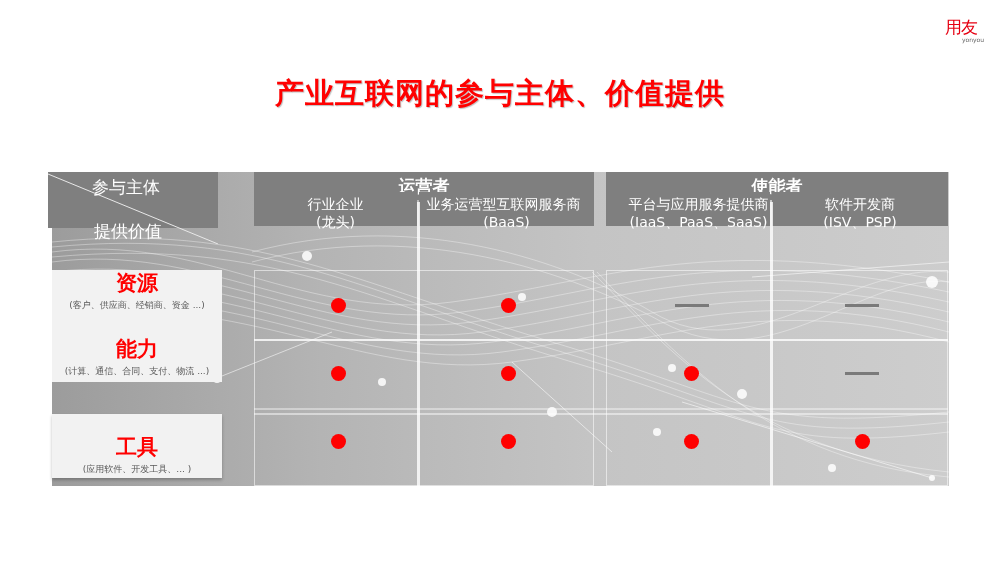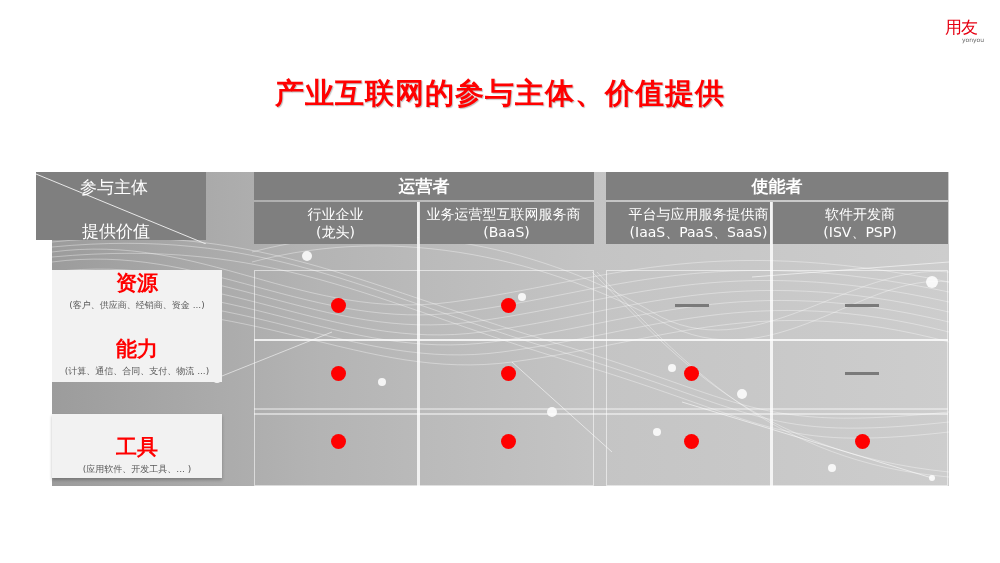--- a/index.html
+++ b/index.html
@@ -14,30 +14,30 @@
            color: #ff0000; font-weight: bold; font-size: 29px; letter-spacing: 1px;
            text-shadow: 1px 1px 1px rgba(0,0,0,0.25); }
 
   
   .bg { position: absolute; left: 52px; top: 172px; width: 897px; height: 314px;
         background: linear-gradient(90deg, #9c9c9c 0%, #b4b4b4 30%, #c4c4c4 60%, #cdcdcd 100%);
         overflow: hidden; }
   .bg svg { position: absolute; left: 0; top: 0; }
 
   .hdr { position: absolute; background: #7f7f7f; color: #ffffff; text-align: center; }
-  .corner { left: 36px; top: 172px; width: 170px; height: 68px; }
+  .corner { left: 48px; top: 172px; width: 170px; height: 56px; }
   .corner .c-top { position: absolute; left: 44px; top: 4px; font-size: 17px; }
   .corner .c-bot { position: absolute; left: 46px; top: 48px; font-size: 17px; }
   .corner svg { position: absolute; left: 0; top: 0; }
 
   .grp { top: 172px; height: 28px; font-size: 17px; font-weight: bold; line-height: 28px; }
   .grp-op { left: 254px; width: 340px; }
   .grp-en { left: 606px; width: 342px; }
 
-  .sub { top: 202px; height: 42px; font-size: 14px; line-height: 18px; padding-top: 3px; }
+  .sub { top: 192px; height: 34px; font-size: 14px; line-height: 18px; padding-top: 3px; }
   .sub-1 { left: 254px; width: 163px; }
   .sub-2 { left: 419px; width: 175px; }
   .sub-3 { left: 606px; width: 164px; padding-left: 21px; }
   .sub-4 { left: 772px; width: 176px; }
 
   .rowlab { position: absolute; left: 52px; width: 170px; background: #f2f2f2; text-align: center; }
   .rl-1 { top: 270px; height: 70px; }
   .rl-2 { top: 322px; height: 60px; }
   .rl-3 { top: 414px; height: 64px; box-shadow: 0 2px 3px rgba(0,0,0,0.25); }
   .rowlab .main { color: #ff0000; font-weight: bold; font-size: 21px; line-height: 26px; display: block; }

